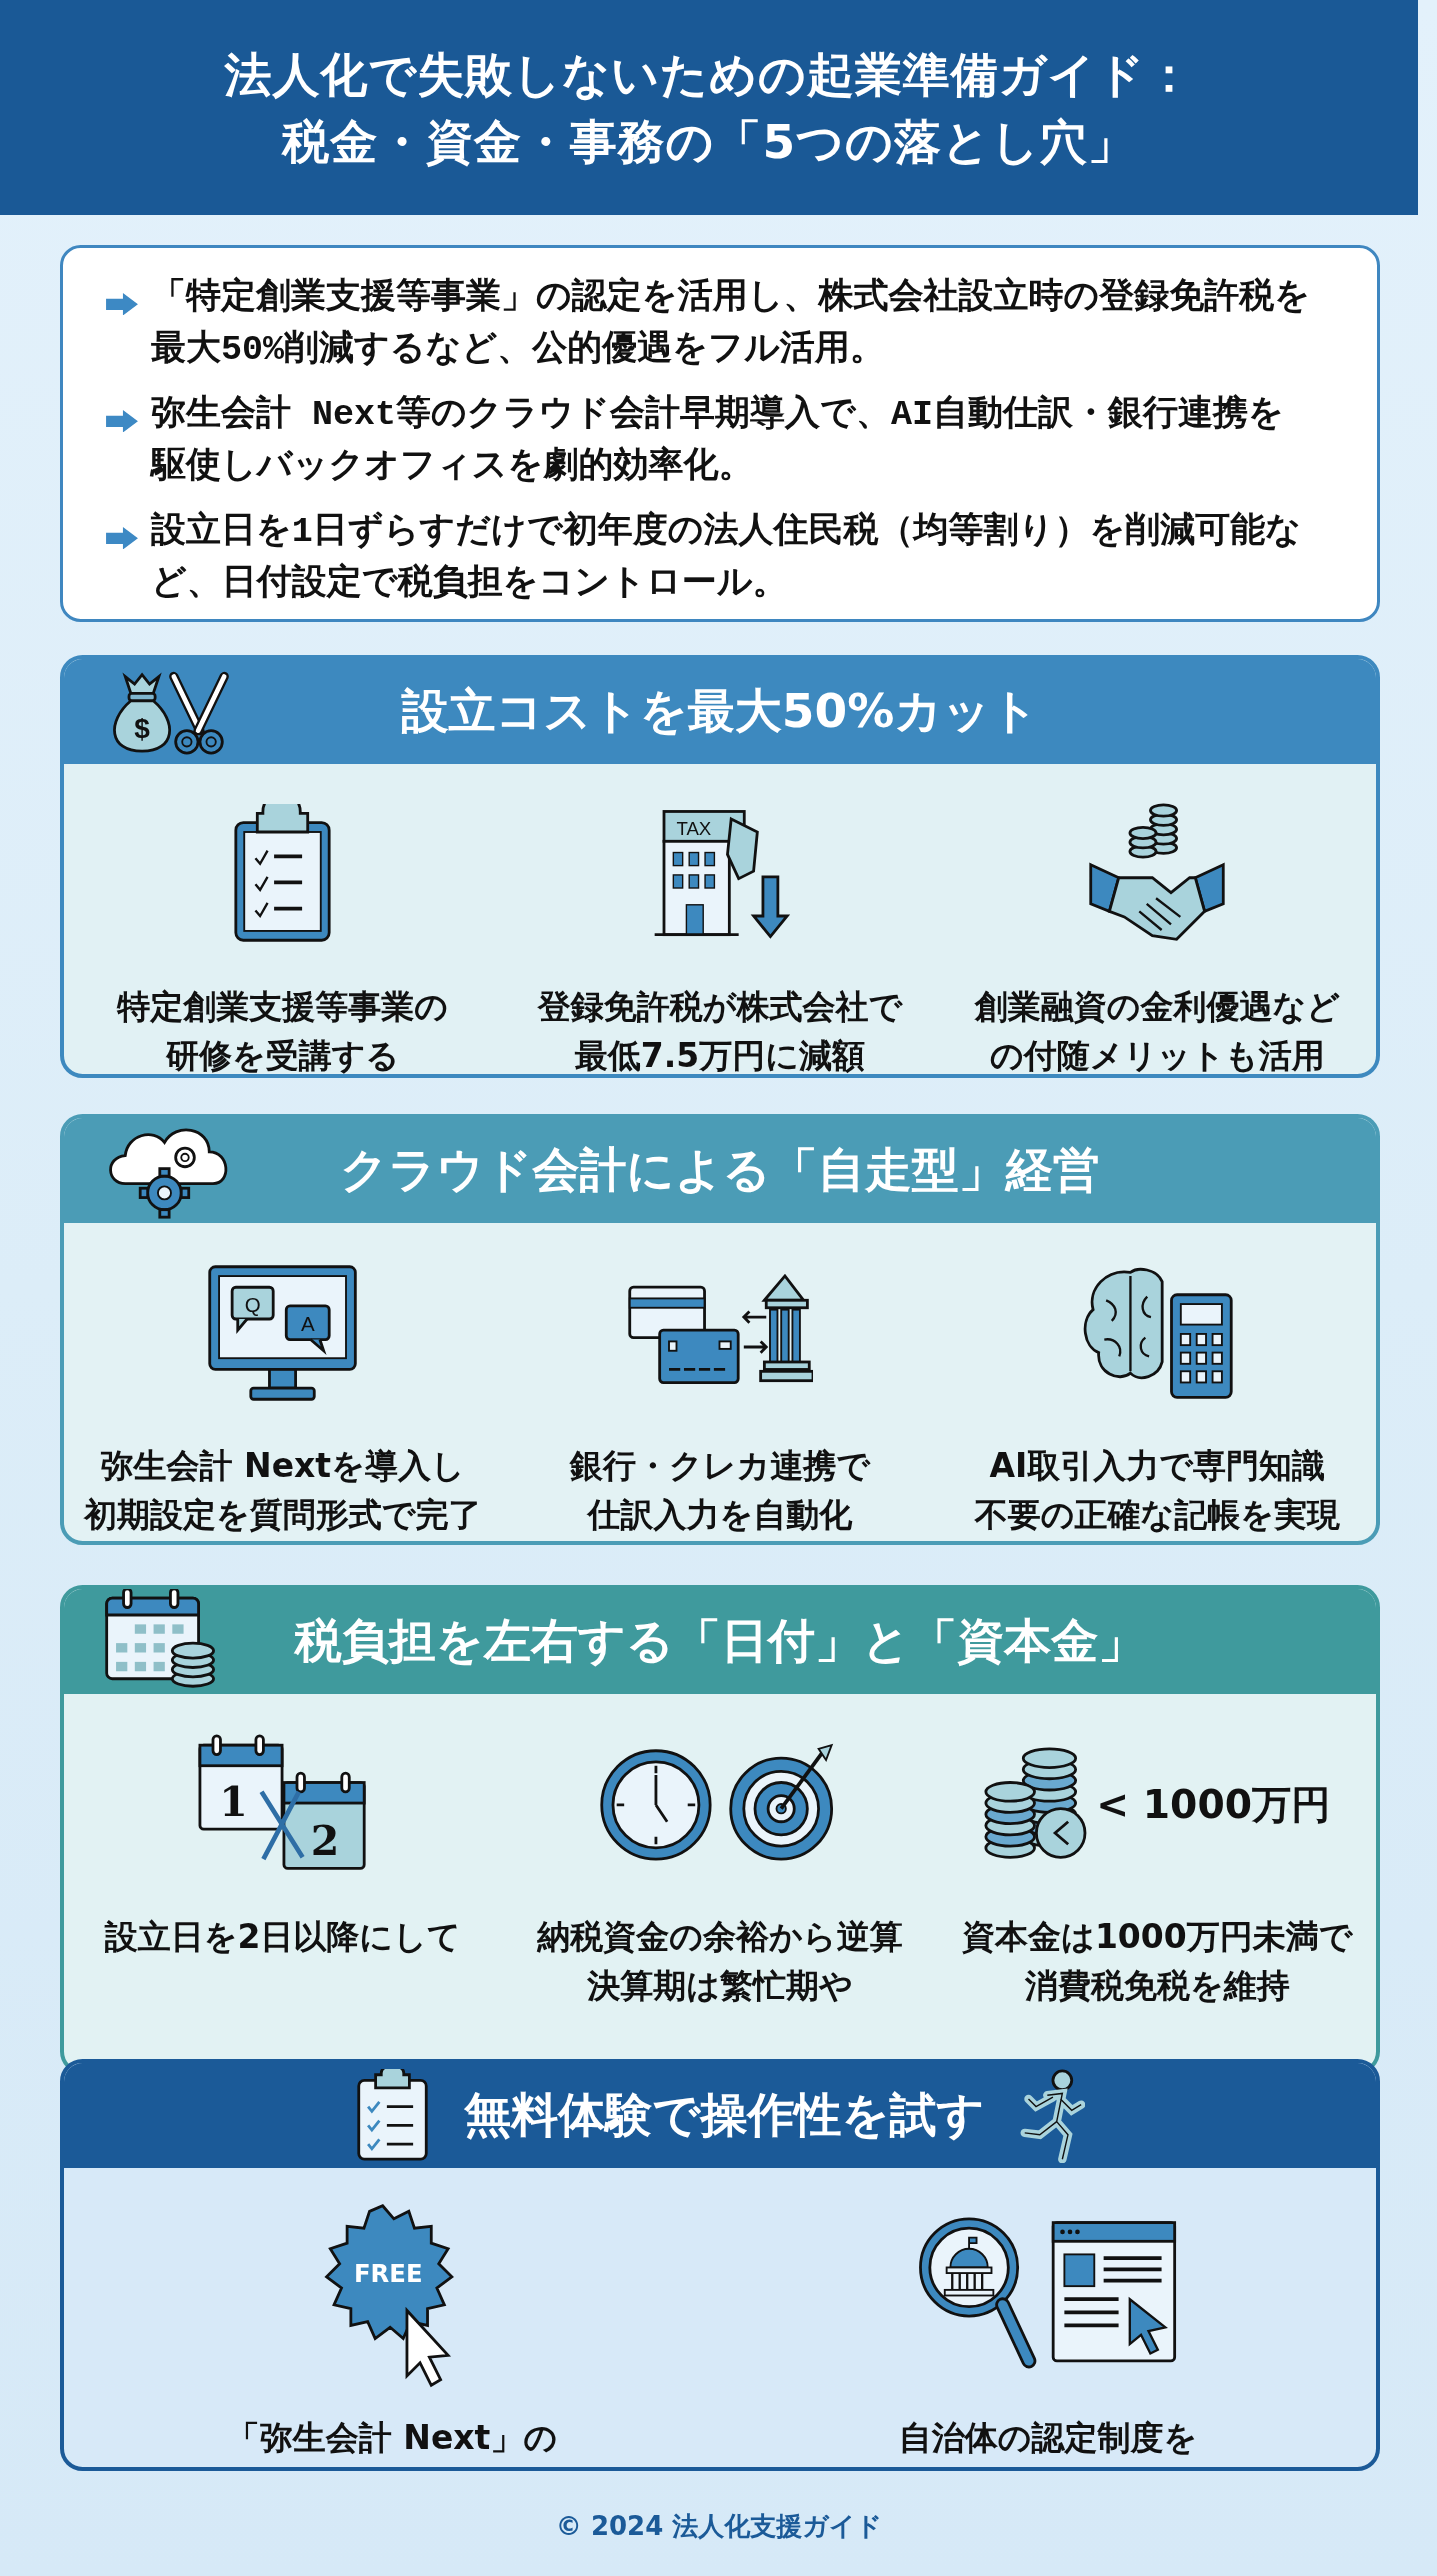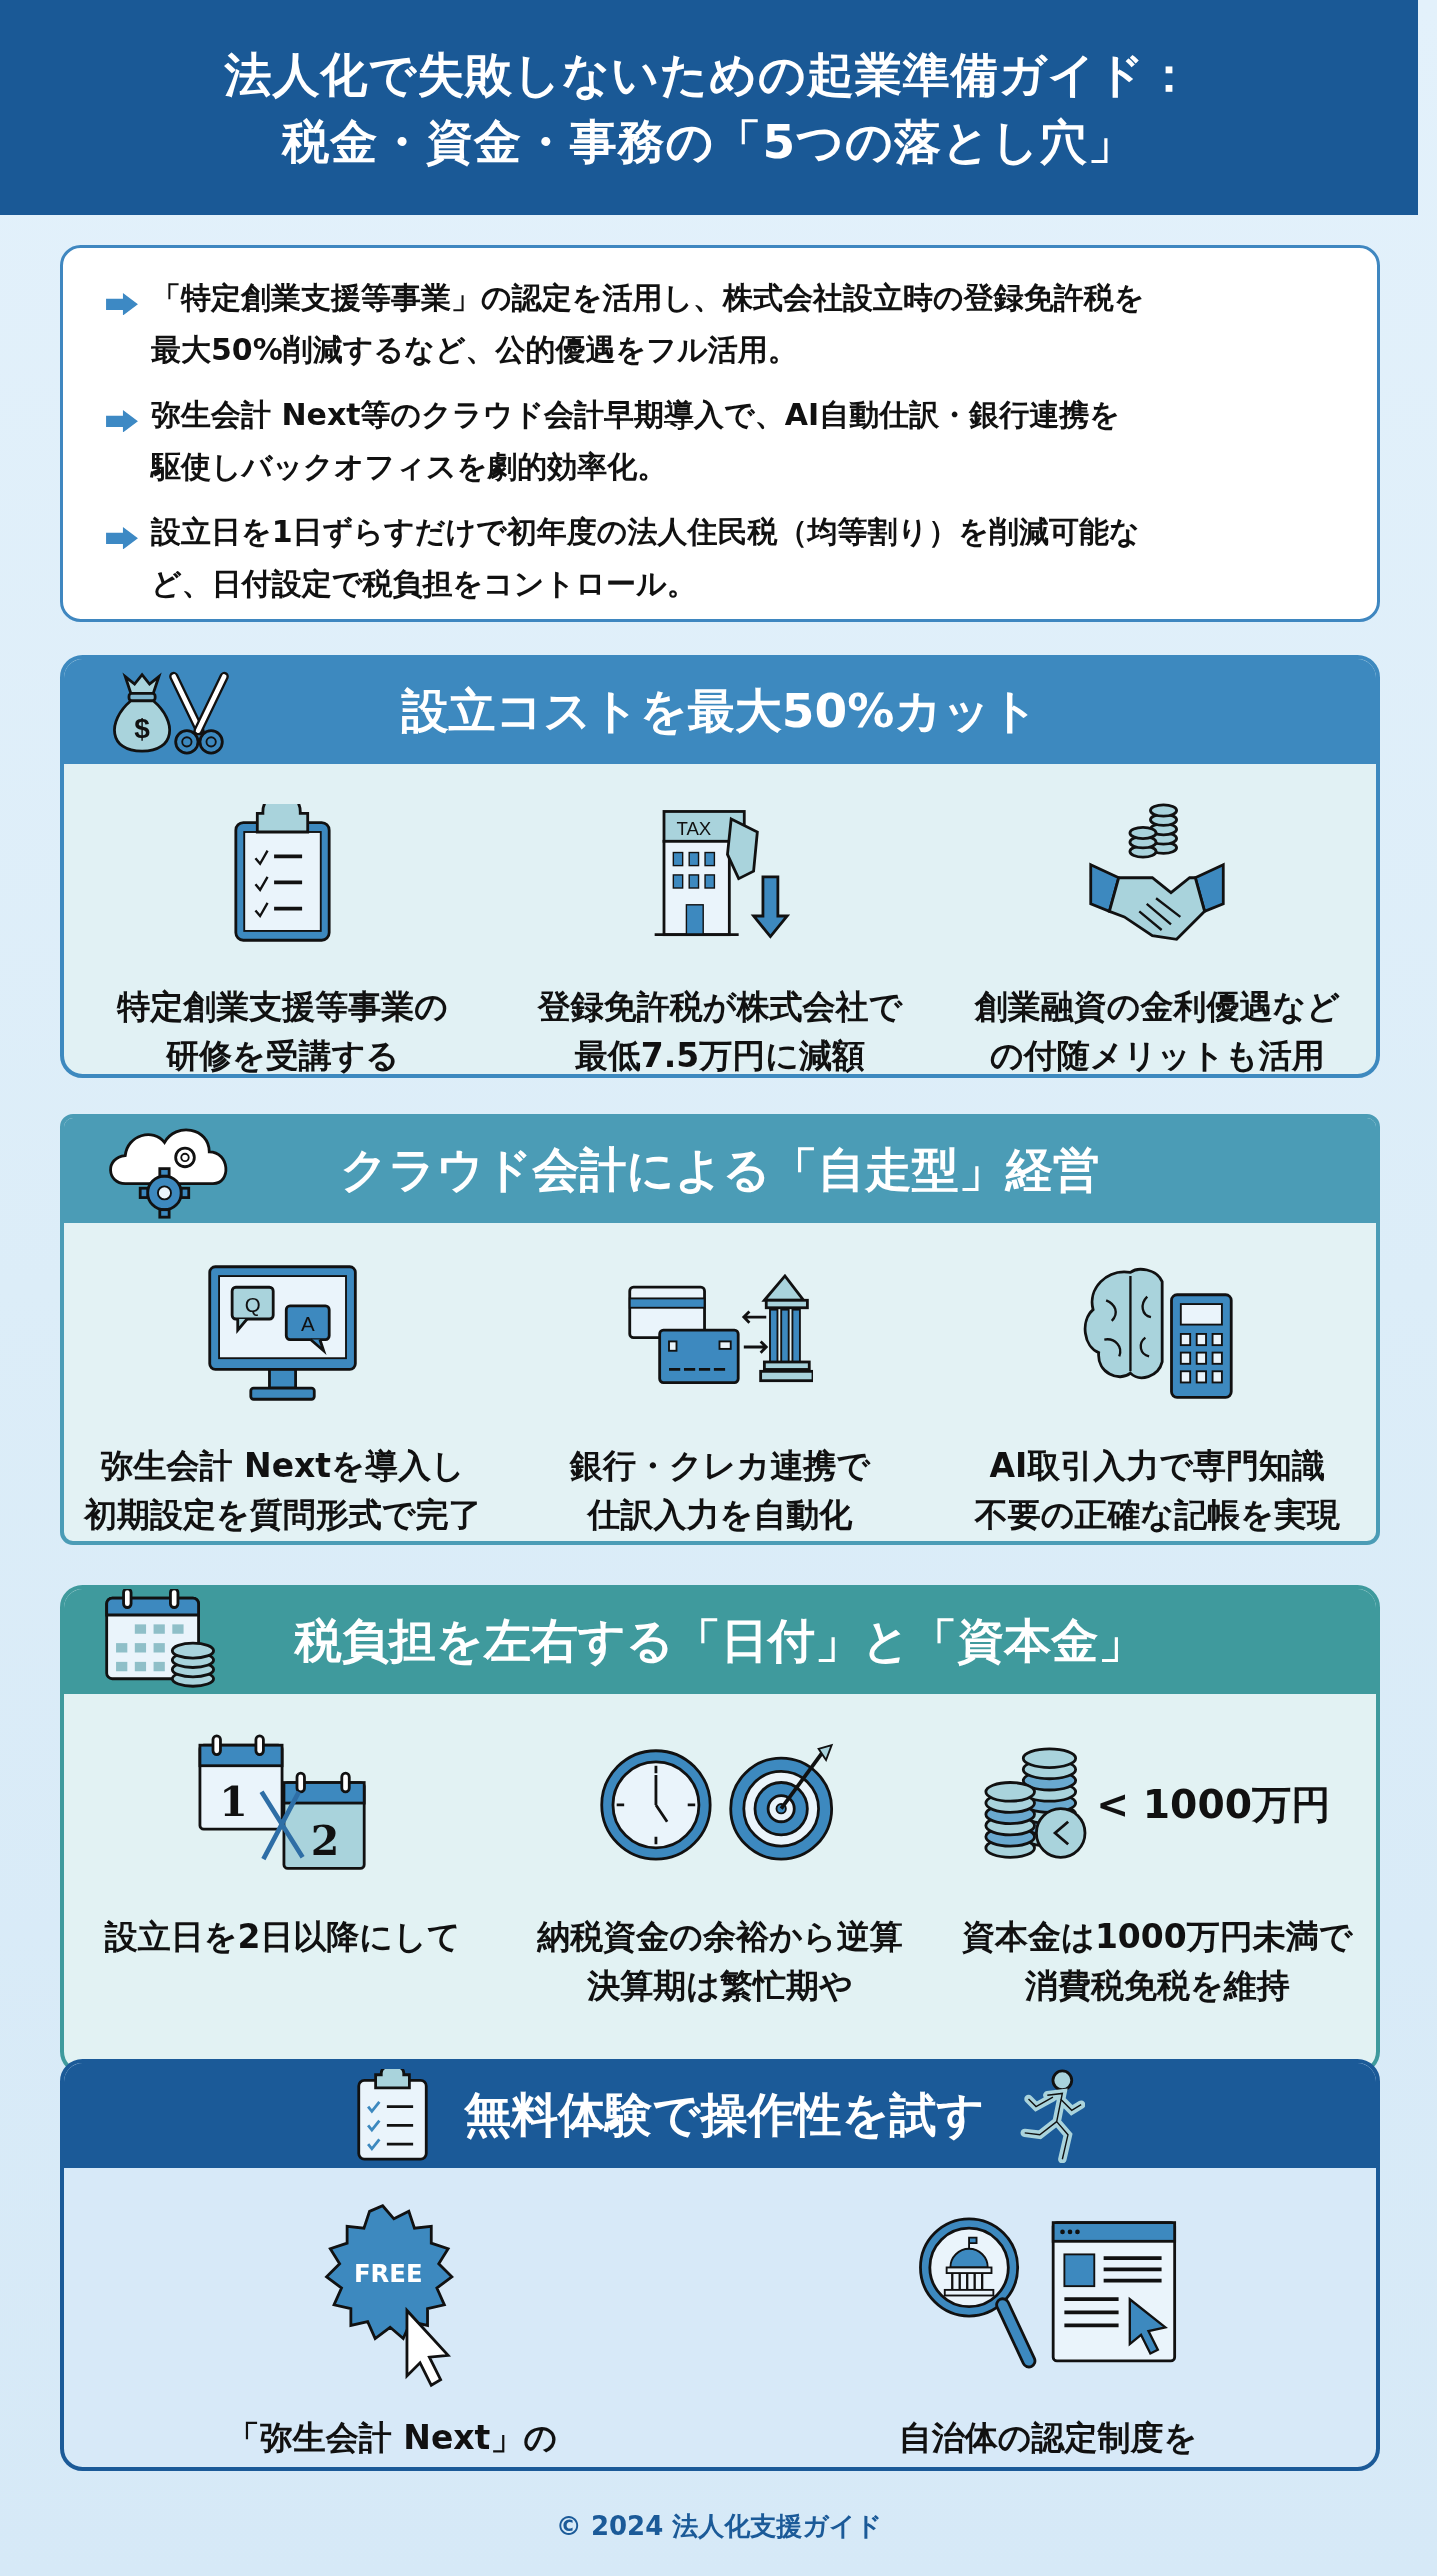--- a/index.html
+++ b/index.html
@@ -22,21 +22,21 @@
   }
   .summary {
     position: absolute; left: 60px; top: 245px; width: 1320px; height: 377px;
     background: #ffffff;
     border: 3.7px solid #3f87c0;
     border-radius: 20.6px;
     padding: 24px 37px 0 43px;
   }
   .bullet { display: flex; align-items: flex-start; margin-bottom: 13px; }
   .bullet .arrow { width: 45px; flex: none; padding-top: 20.6px; }
-  .bullet .text { font-size: 30px; font-weight: bold; line-height: 52px; }
+  .bullet .text { font-size: 35px; font-weight: bold; line-height: 52px; font-family: Liberation Mono, monospace; }
 
   .section {
     position: absolute; left: 60px; width: 1320px;
     border-radius: 22.5px; overflow: hidden;
     border: 4.7px solid;
   }
   .section .sec-header {
     height: 105px; display: flex; align-items: center; justify-content: center;
     color: #fff; font-size: 47px; font-weight: bold; position: relative;
   }
@@ -44,21 +44,21 @@
   .section .sec-body {
     display: flex; justify-content: space-around; align-items: flex-start;
     padding-top: 26px;
   }
   .col { width: 412px; display: flex; flex-direction: column; align-items: center; }
   .col .icon-wrap { height: 168px; display: flex; align-items: center; justify-content: center; }
   .col .label { margin-top: 24px; text-align: center; font-size: 33px; font-weight: bold; line-height: 49px; }
 
   #sec1 { top: 655px; height: 423px; border-color: #3d89bf; background: #e1f1f4; }
   #sec1 .sec-header { background: #3d89bf; }
-  #sec2 { top: 1114px; height: 431px; border-color: #4b9cb6; background: #e3f2f4; border-radius: 13px; }
+  #sec2 { top: 1114px; height: 431px; border-color: #4b9cb6; background: #e3f2f4; }
   #sec2 .sec-header { background: #4b9cb6; }
   #sec3 { top: 1585px; height: 489px; border-color: #3f9a9d; background: #e2f2f3; }
   #sec3 .sec-header { background: #3f9a9d; }
   #sec4 { top: 2059px; height: 412px; border-color: #1b5a98; background: #d7e9f8; }
   #sec4 .sec-header { background: #1b5a98; }
   #sec4 .sec-body { justify-content: space-around; padding-top: 34px; }
   #sec4 .col { width: 524px; }
   #sec4 .col .icon-wrap { height: 187px; }
 
   .footer {

